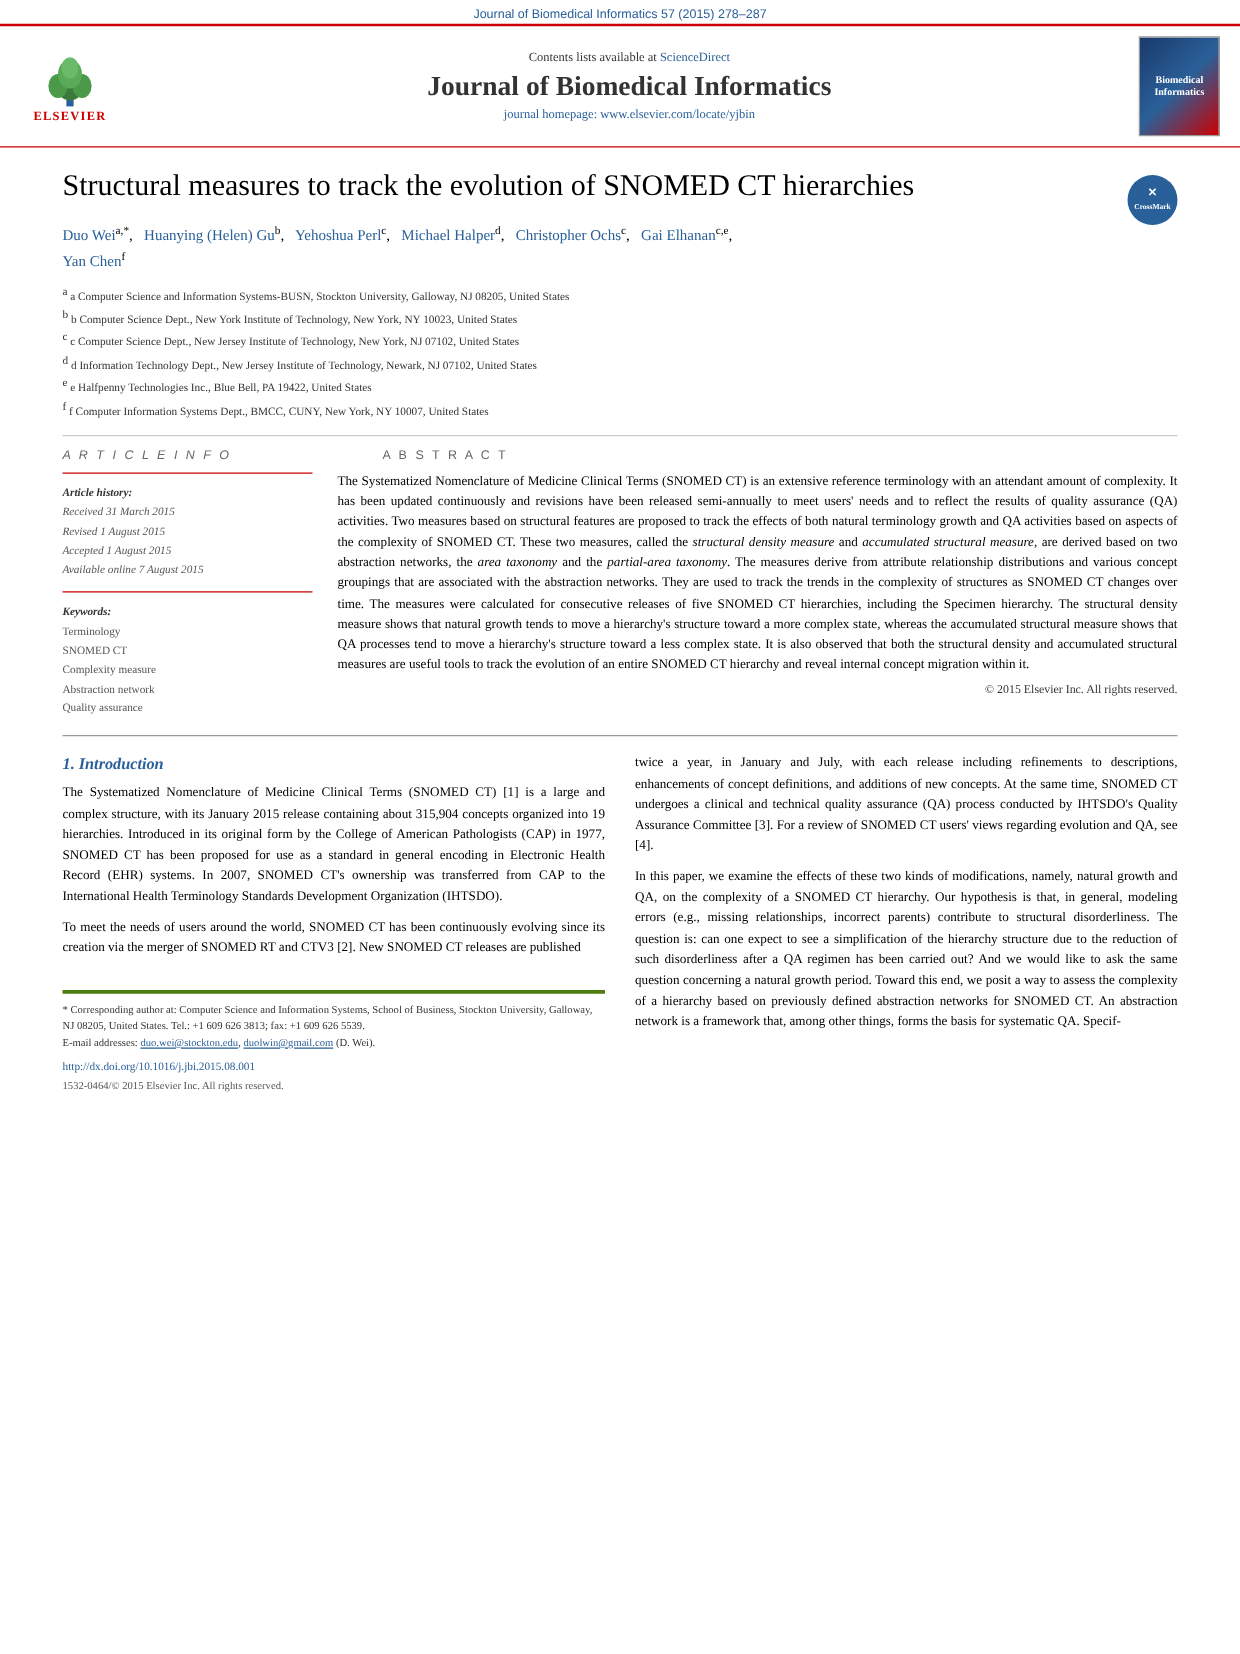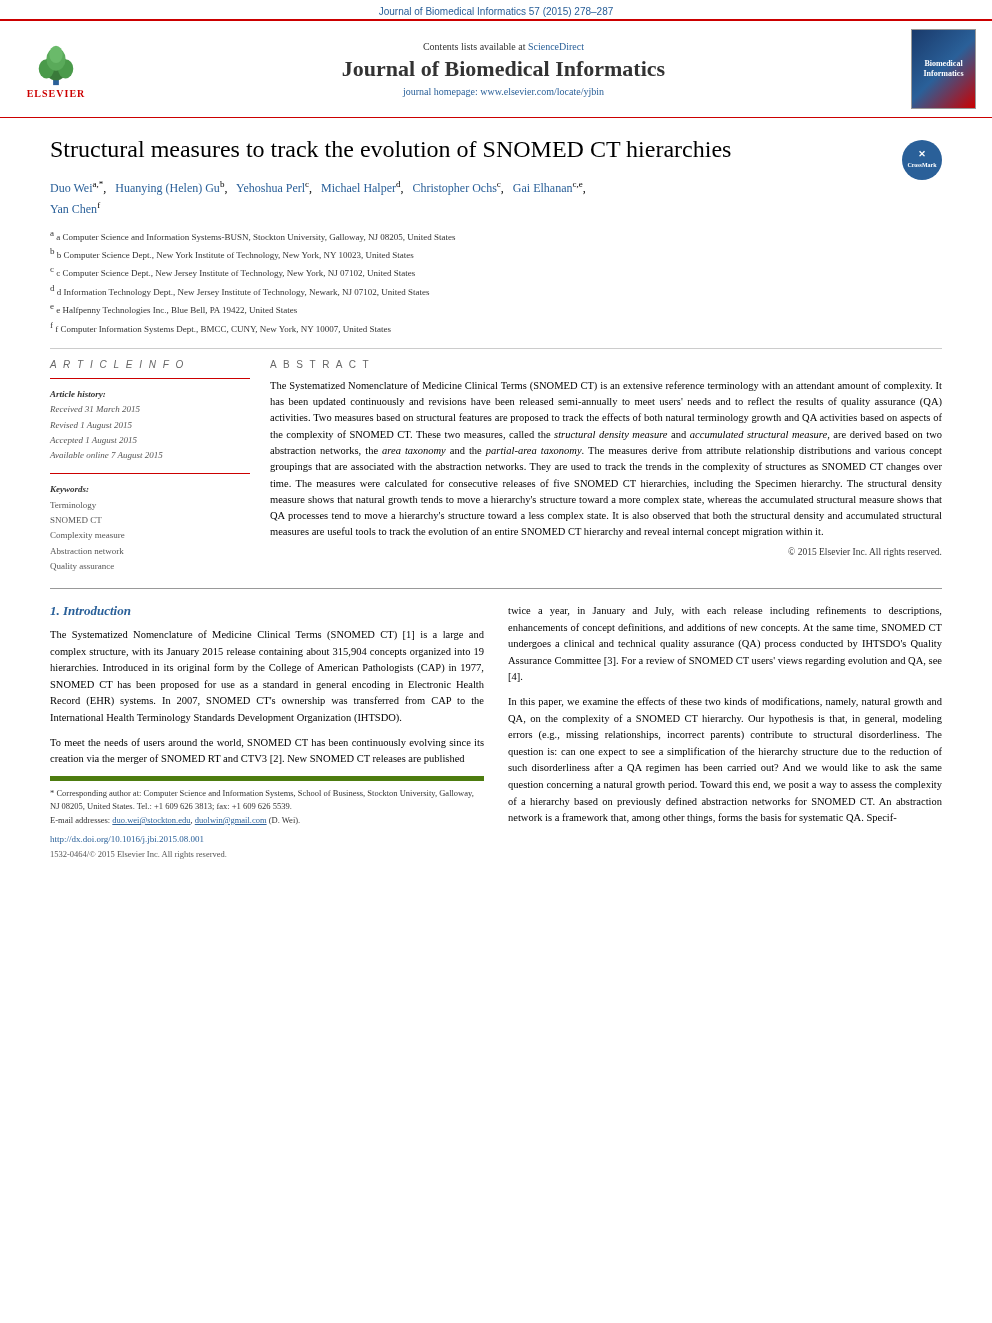--- a/index.html
+++ b/index.html
@@ -184,20 +184,21 @@
     .abstract-col {
       flex: 1;
     }
 
     .abstract-title {
       font-size: 10px;
       letter-spacing: 2px;
       color: #666;
       font-family: Arial, sans-serif;
       margin-bottom: 8px;
+      margin-left: 36px;
     }
 
     .abstract-text {
       font-size: 10.5px;
       line-height: 1.55;
       color: #000;
       text-align: justify;
     }
 
     .abstract-text em {
@@ -241,22 +242,22 @@
 
     .body-text {
       font-size: 10.5px;
       line-height: 1.58;
       color: #000;
       text-align: justify;
       margin-bottom: 8px;
     }
 
     .footnote-area {
-      border-top: 5px solid #4d7c0f;
-      margin-top: 8px;
+      border-top: 3px solid #4d7c0f;
+      margin-top: 24px;
       padding-top: 6px;
       font-size: 8.5px;
       color: #333;
       line-height: 1.6;
     }
 
     .footnote-link {
       color: #2a6099;
       text-decoration: underline;
     }

